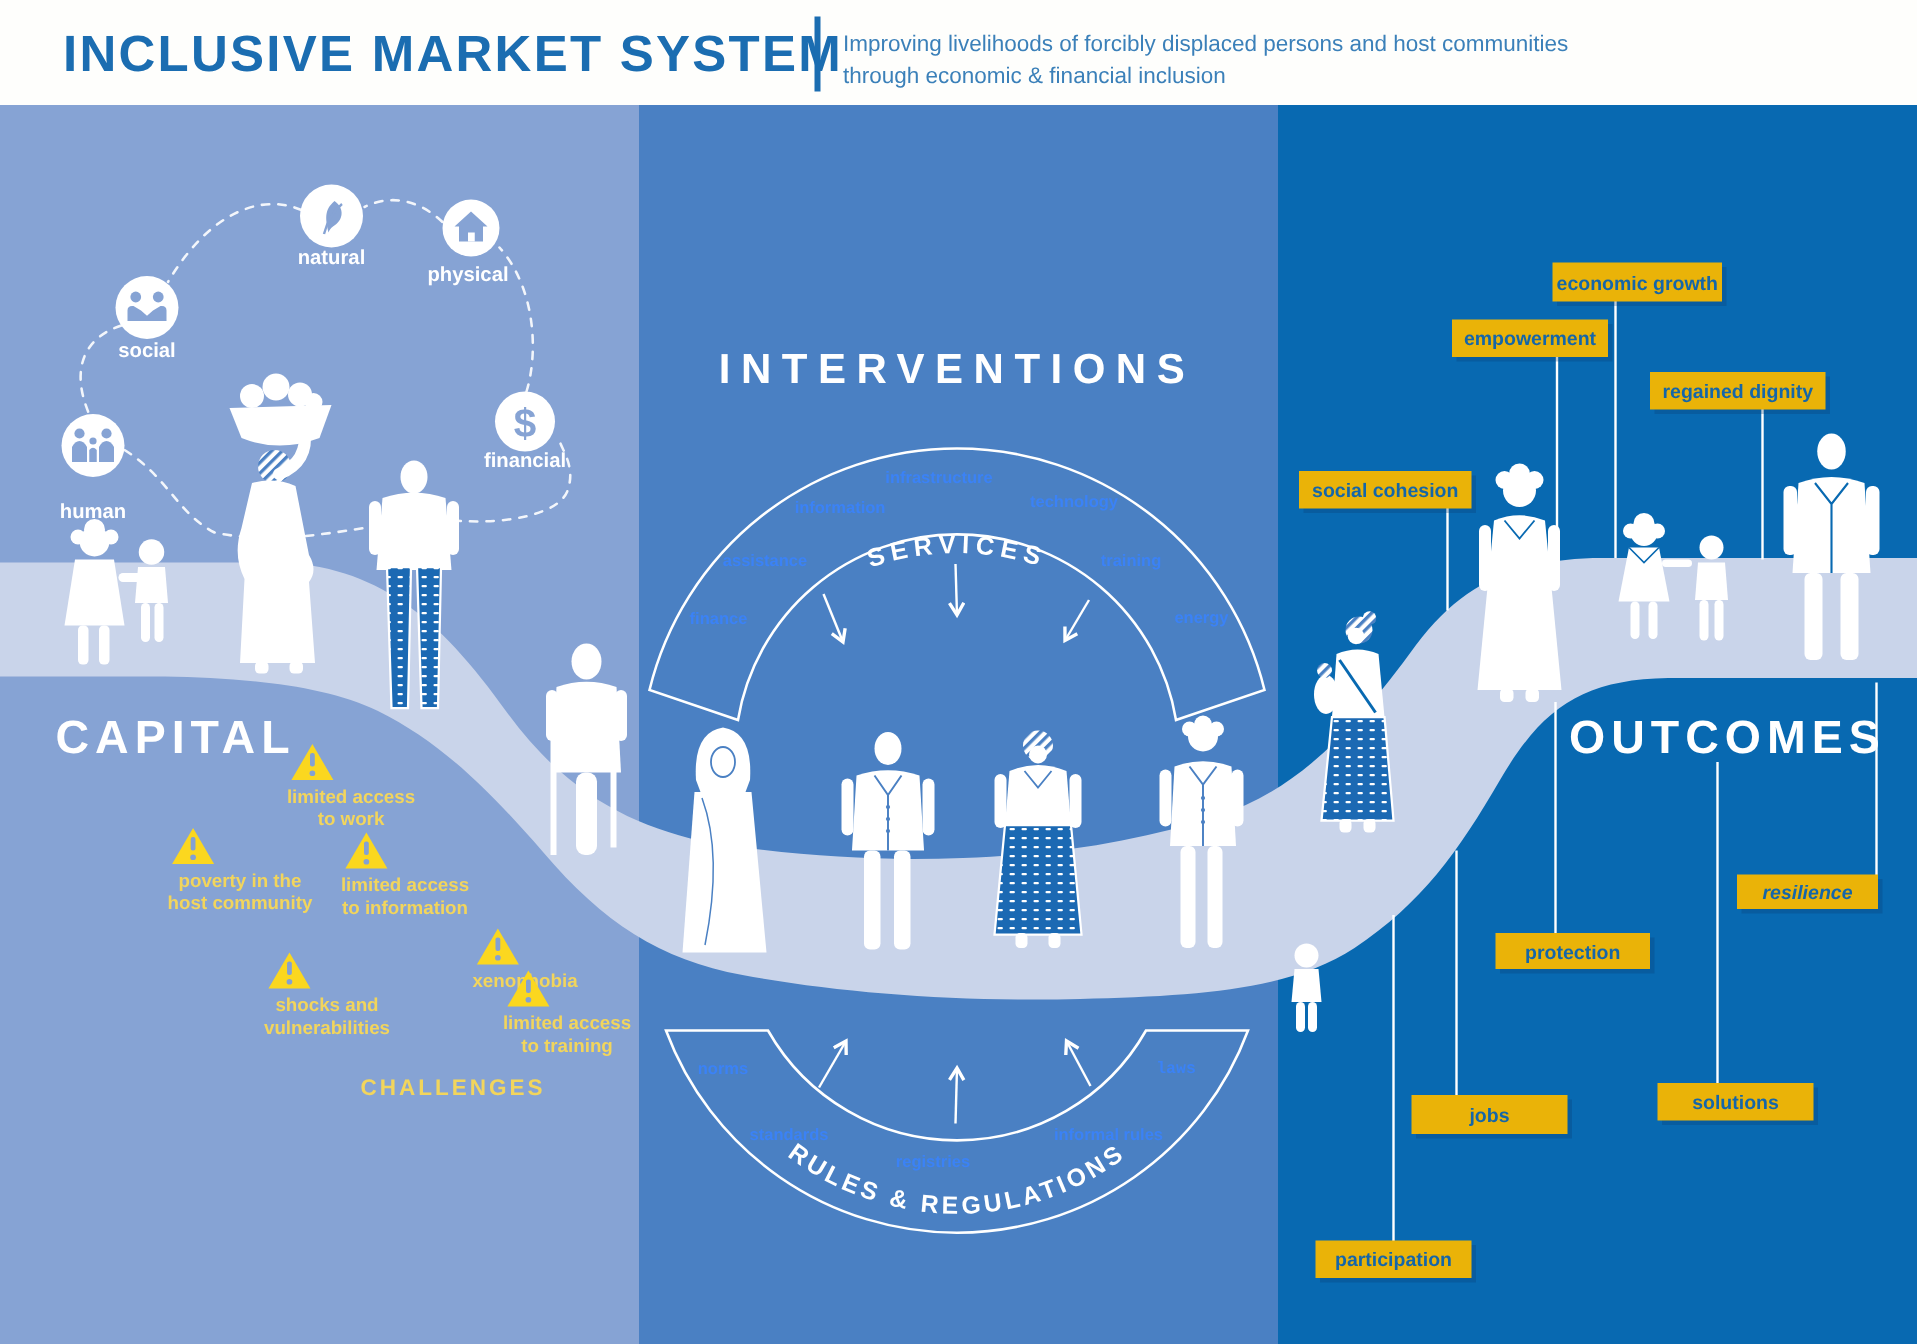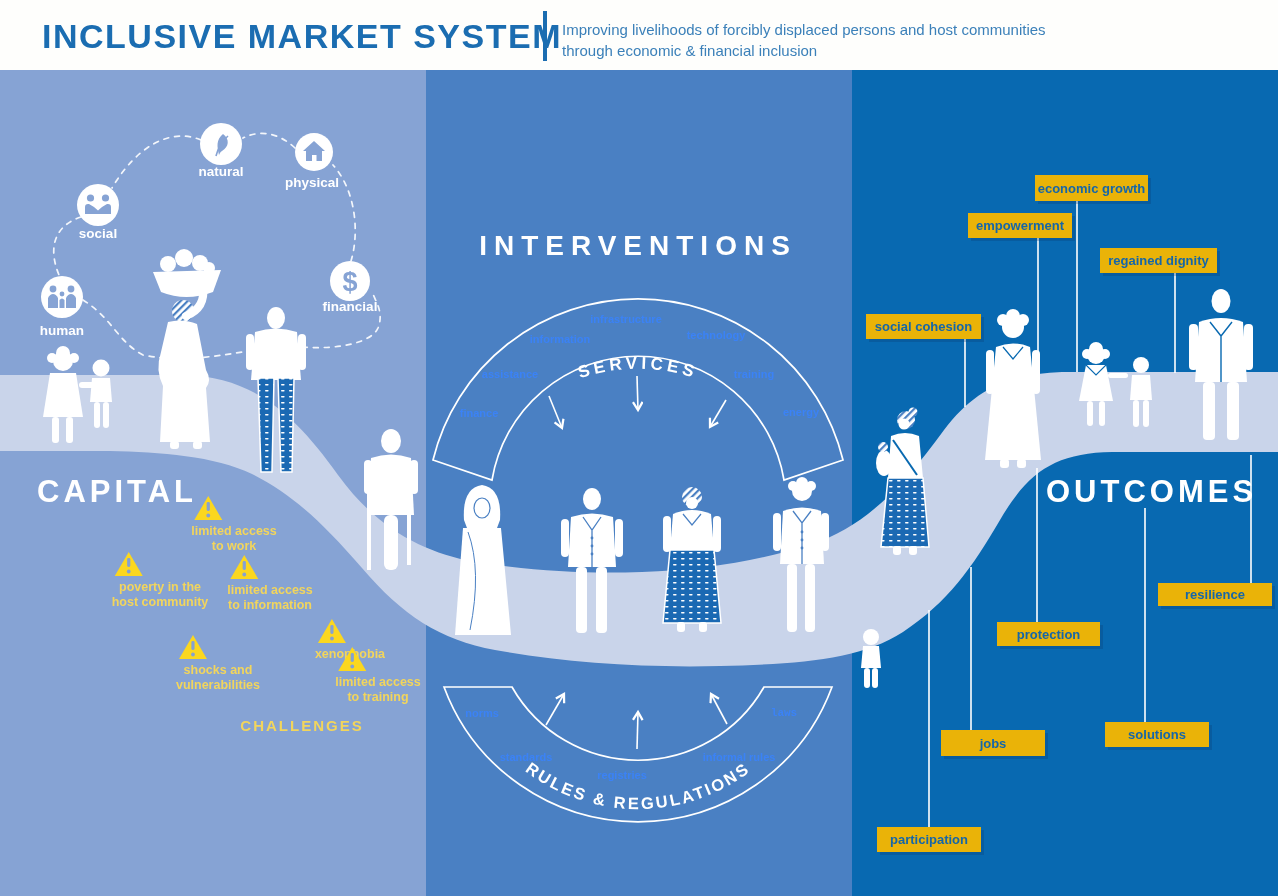--- a/index.html
+++ b/index.html
@@ -324,21 +324,21 @@
     </g>
   </svg>
 
   <div class="sec-title" style="left:37px;top:404px;font-size:31px;letter-spacing:4px;">CAPITAL</div>
   <div class="sec-title" style="left:638px;top:160px;font-size:28px;letter-spacing:7px;transform:translateX(-50%);">INTERVENTIONS</div>
   <div class="sec-title" style="left:1046px;top:404px;font-size:31px;letter-spacing:4px;">OUTCOMES</div>
 
   <div class="icon-lbl" style="left:98px;top:156px;">social</div>
   <div class="icon-lbl" style="left:221px;top:94px;">natural</div>
   <div class="icon-lbl" style="left:312px;top:105px;">physical</div>
-  <div class="icon-lbl" style="left:62px;top:253px;text-align:right;">human</div>
+  <div class="icon-lbl" style="left:62px;top:263px;text-align:right;">human</div>
   <div class="icon-lbl" style="left:350px;top:229px;">financial</div>
 
   <div class="lbl" style="left:479px;top:337px;">finance</div>
   <div class="lbl" style="left:510px;top:298px;">assistance</div>
   <div class="lbl" style="left:560px;top:263px;">information</div>
   <div class="lbl" style="left:626px;top:243px;">infrastructure</div>
   <div class="lbl" style="left:716px;top:259px;">technology</div>
   <div class="lbl" style="left:754px;top:298px;">training</div>
   <div class="lbl" style="left:801px;top:336px;">energy</div>
 
@@ -400,20 +400,20 @@
         </svg>
     <div class="ch-line">limited access</div>
     <div class="ch-line">to training</div>
   </div>
   <div class="ch-title" style="left:302px;top:647px;">CHALLENGES</div>
 
   <div class="outbox" style="left:1035px;top:105px;width:113px;height:26px;">economic growth</div>
   <div class="outbox" style="left:968px;top:143px;width:104px;height:25px;">empowerment</div>
   <div class="outbox" style="left:1100px;top:178px;width:117px;height:25px;">regained dignity</div>
   <div class="outbox" style="left:866px;top:244px;width:115px;height:25px;">social cohesion</div>
-  <div class="outbox" style="left:1158px;top:513px;width:114px;height:23px;">resilience</div>
+  <div class="outbox" style="left:1158px;top:513px;width:94px;height:23px;font-style:italic;">resilience</div>
   <div class="outbox" style="left:997px;top:552px;width:103px;height:24px;">protection</div>
   <div class="outbox" style="left:941px;top:660px;width:104px;height:26px;">jobs</div>
   <div class="outbox" style="left:1105px;top:652px;width:104px;height:25px;">solutions</div>
   <div class="outbox" style="left:877px;top:757px;width:104px;height:25px;">participation</div>
 
   </div>
 </div>
 
 </body></html>

